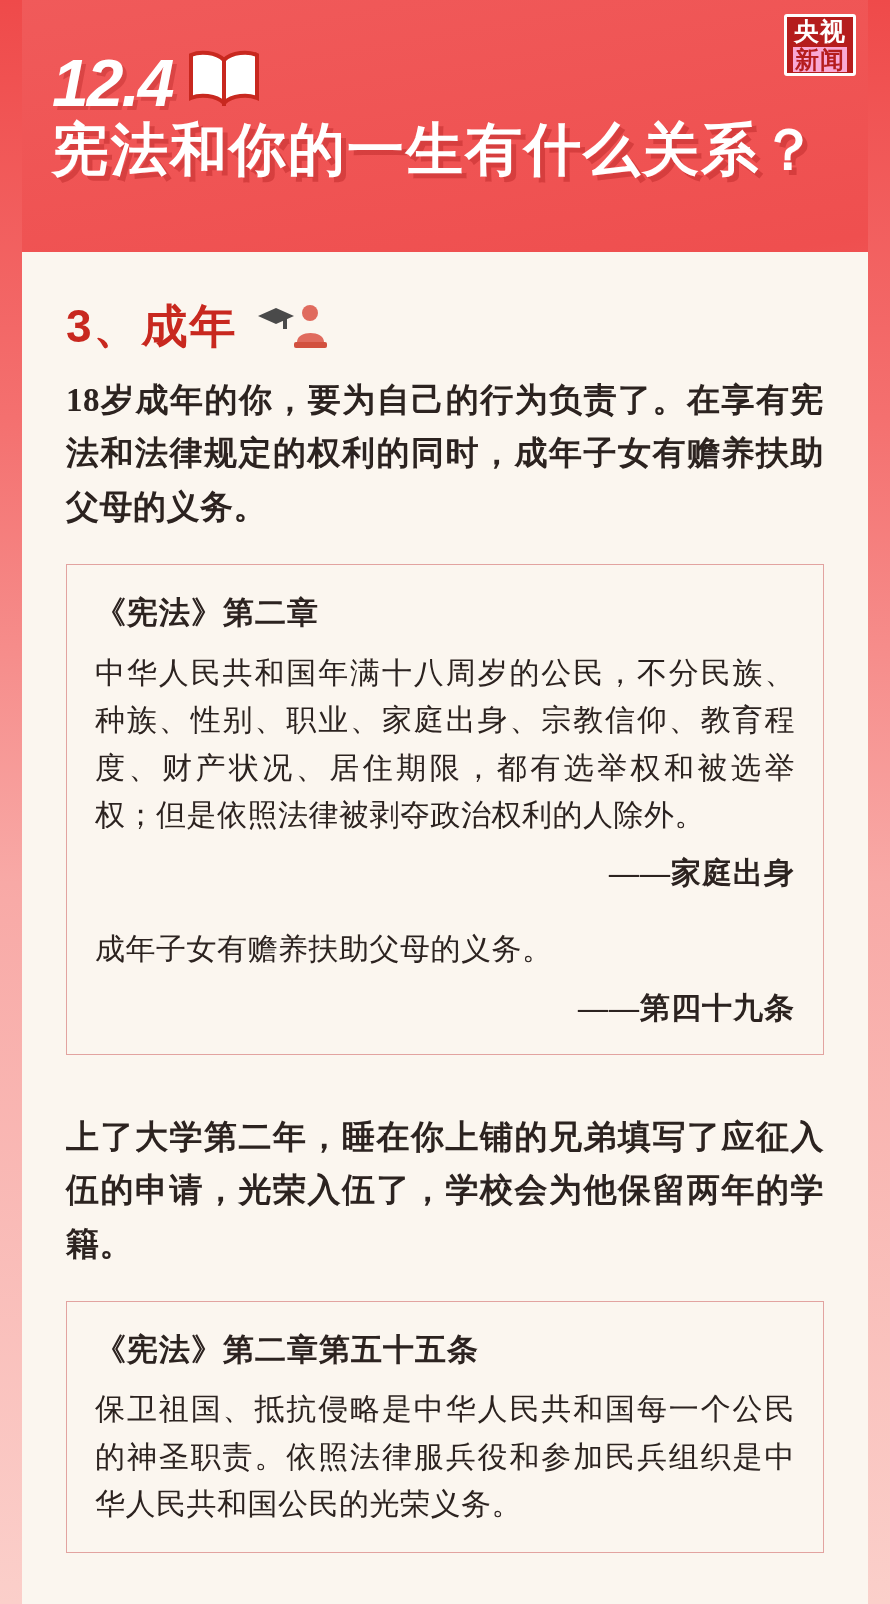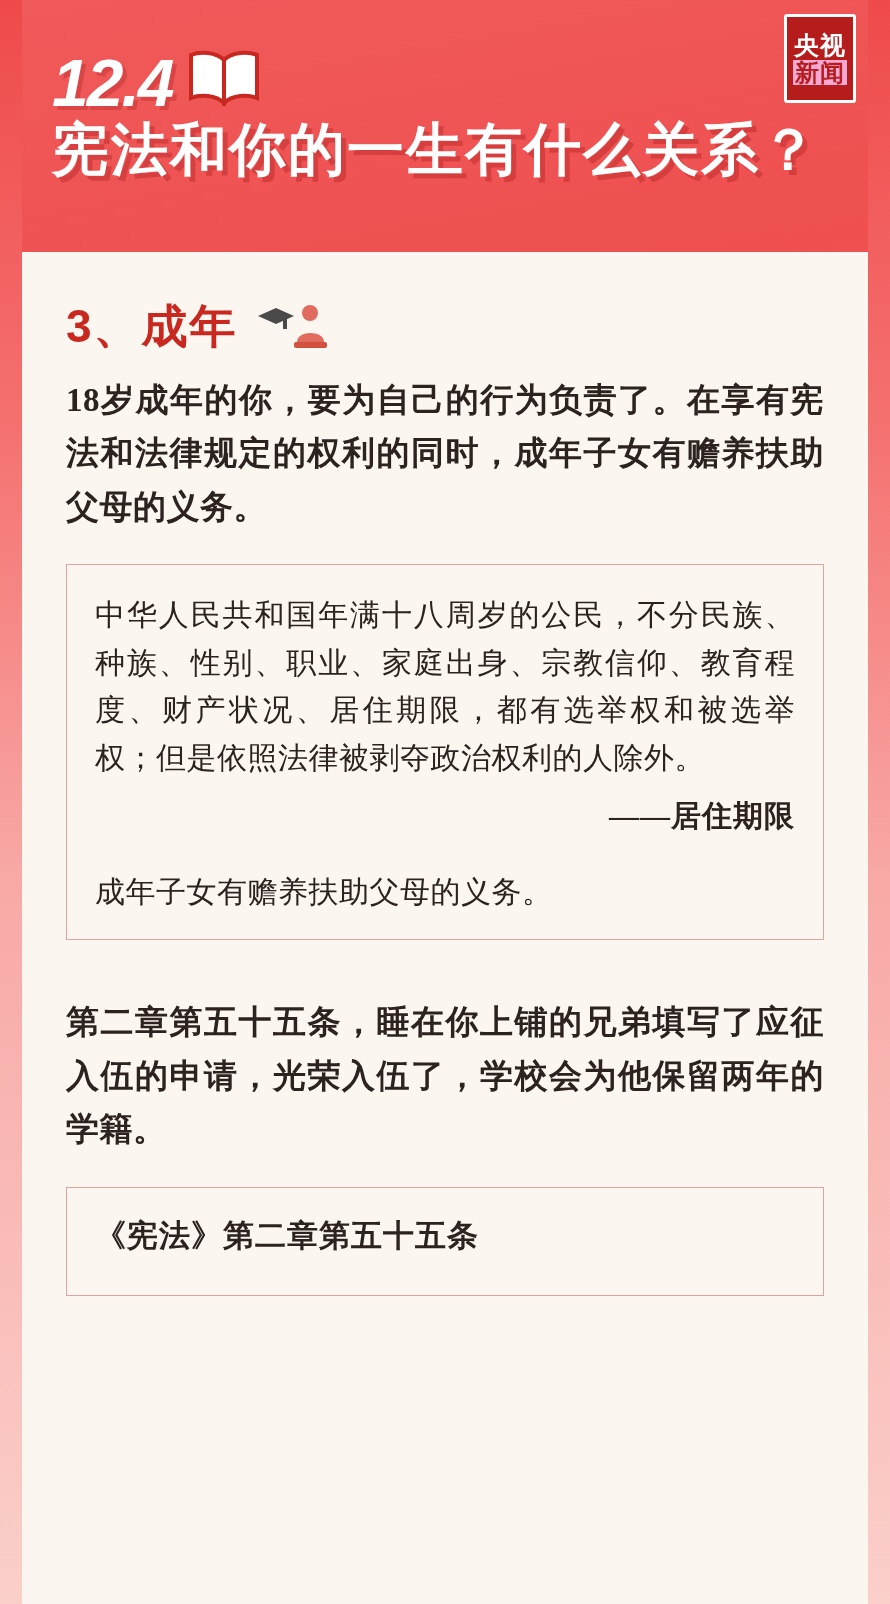--- a/index.html
+++ b/index.html
@@ -39,21 +39,21 @@
     position: relative;
     height: 252px;
     padding: 0 22px;
   }
 
   .logo {
     position: absolute;
     top: 14px;
     right: 34px;
     width: 72px;
-    height: 89px;
+    height: 62px;
     background: #b51d1d;
     border: 3px solid #ffffff;
     border-radius: 3px;
     display: flex;
     flex-direction: column;
     align-items: center;
     justify-content: center;
     line-height: 1.05;
   }
   .logo-top, .logo-bottom {
@@ -216,28 +216,31 @@
           <path d="M8 16 L26 8 L44 16 L26 24 Z" fill="#4a4a4a"></path>
           <path d="M33 19 L33 29 L37 29 L37 18 Z" fill="#4a4a4a"></path>
           <circle cx="60" cy="13" r="8" fill="#e06b5e"></circle>
           <path d="M47 42 C47 30, 74 30, 74 42 Z" fill="#e06b5e"></path>
           <rect x="44" y="42" width="33" height="6" rx="2" fill="#d2513f"></rect>
         </svg>
       </div>
       <div class="para">18岁成年的你，要为自己的行为负责了。在享有宪法和法律规定的权利的同时，成年子女有赡养扶助父母的义务。</div>
 
       <div class="quote">
+        <div class="quote-title">《宪法》第二章</div>
         <div class="quote-body">中华人民共和国年满十八周岁的公民，不分民族、种族、性别、职业、家庭出身、宗教信仰、教育程度、财产状况、居住期限，都有选举权和被选举权；但是依照法律被剥夺政治权利的人除外。</div>
-        <div class="quote-src">——居住期限</div>
+        <div class="quote-src">——家庭出身</div>
         <div class="quote-body second">成年子女有赡养扶助父母的义务。</div>
+        <div class="quote-src">——第四十九条</div>
       </div>
     </div>
 
     <div class="section">
-      <div class="para">第二章第五十五条，睡在你上铺的兄弟填写了应征入伍的申请，光荣入伍了，学校会为他保留两年的学籍。</div>
+      <div class="para">上了大学第二年，睡在你上铺的兄弟填写了应征入伍的申请，光荣入伍了，学校会为他保留两年的学籍。</div>
 
       <div class="quote">
         <div class="quote-title">《宪法》第二章第五十五条</div>
+        <div class="quote-body">保卫祖国、抵抗侵略是中华人民共和国每一个公民的神圣职责。依照法律服兵役和参加民兵组织是中华人民共和国公民的光荣义务。</div>
       </div>
     </div>
 
   </div>
 </div>
 
 </body></html>

